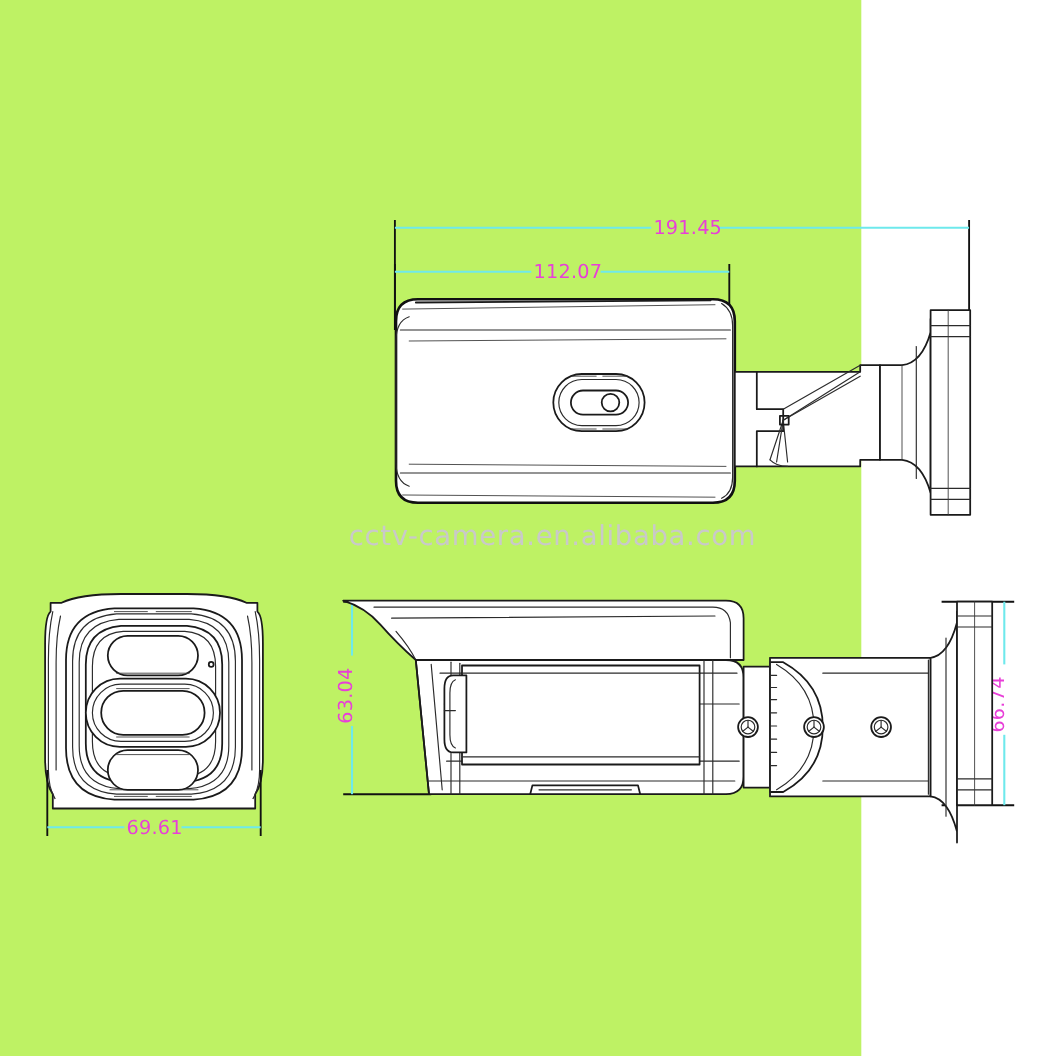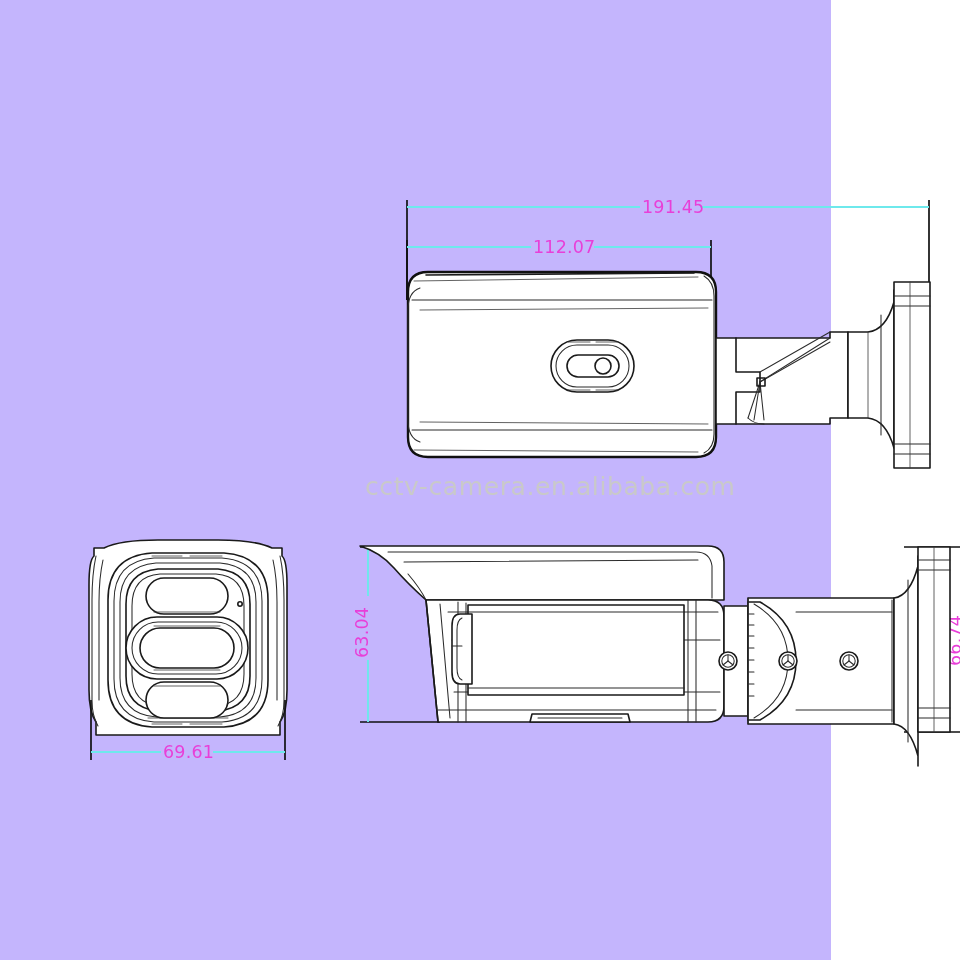--- a/index.html
+++ b/index.html
@@ -14,22 +14,21 @@
     position: relative;
     overflow: hidden;
     font-family: "Liberation Sans", sans-serif;
   }
   #drawing-root {
     position: absolute;
     left: 0;
     top: 0;
     width: 783px;
     height: 960px;
-    background: #c4b5fd;
-    padding-left: 48px;
+    background: #bef264;
   }
   svg.cad {
     display: block;
     width: 960px;
     height: 960px;
   }
   .outline {
     fill: none;
     stroke: #1a1a1a;
     stroke-width: 1.6;

